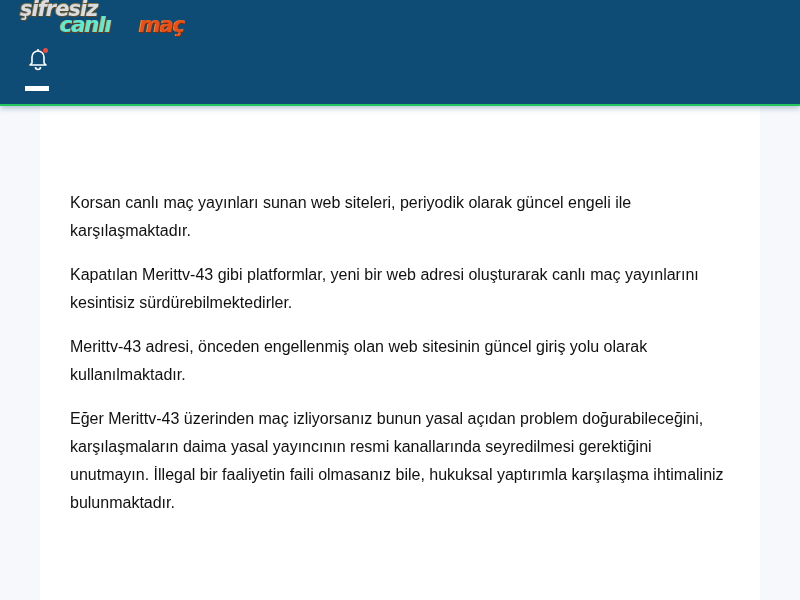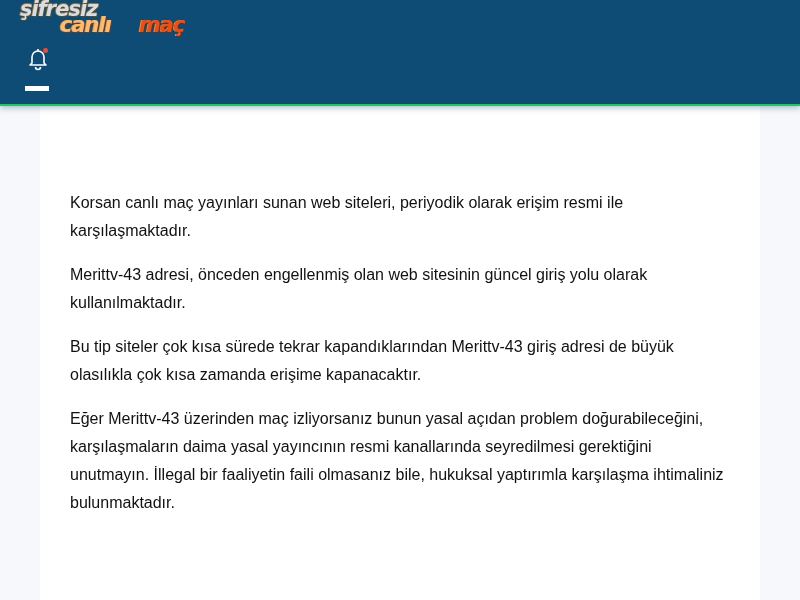--- a/index.html
+++ b/index.html
@@ -39,21 +39,21 @@
       text-shadow: 1px 1px 0 #5a4a2a, -1px 0 0 #8a7a4a, 0 -1px 0 #8a7a4a;
     }
     .logo .l2 {
       position: absolute;
       left: 40px; top: 13px;
       font-size: 21px;
       letter-spacing: -1px;
       white-space: nowrap;
     }
     .logo .l2 .a {
-      color: #fdba74;
+      color: #5eead4;
       text-shadow: 1px 1px 0 #7a3a10, -1px 0 0 #c0a060;
     }
     .logo .l2 .b {
       color: #e8501a;
       text-shadow: 1px 1px 0 #7a2a10, -1px 0 0 #c0a060;
       margin-left: 28px;
     }
     .bell {
       position: absolute;
       left: 28px;
@@ -127,18 +127,18 @@
     <span class="dot" style="background:#e74c3c;"></span>
   </div>
 
   <div class="menu-bar">
     <span></span>
   </div>
 </div>
 
 <div class="card">
   <div class="content">
-    <p>Korsan canlı maç yayınları sunan web siteleri, periyodik olarak erişim resmi ile karşılaşmaktadır.</p>
+    <p>Korsan canlı maç yayınları sunan web siteleri, periyodik olarak güncel engeli ile karşılaşmaktadır.</p>
+    <p>Kapatılan Merittv-43 gibi platformlar, yeni bir web adresi oluşturarak canlı maç yayınlarını kesintisiz sürdürebilmektedirler.</p>
     <p>Merittv-43 adresi, önceden engellenmiş olan web sitesinin güncel giriş yolu olarak kullanılmaktadır.</p>
-    <p>Bu tip siteler çok kısa sürede tekrar kapandıklarından Merittv-43 giriş adresi de büyük olasılıkla çok kısa zamanda erişime kapanacaktır.</p>
     <p>Eğer Merittv-43 üzerinden maç izliyorsanız bunun yasal açıdan problem doğurabileceğini, karşılaşmaların daima yasal yayıncının resmi kanallarında seyredilmesi gerektiğini unutmayın. İllegal bir faaliyetin faili olmasanız bile, hukuksal yaptırımla karşılaşma ihtimaliniz bulunmaktadır.</p>
   </div>
 </div>
 
 </body></html>

